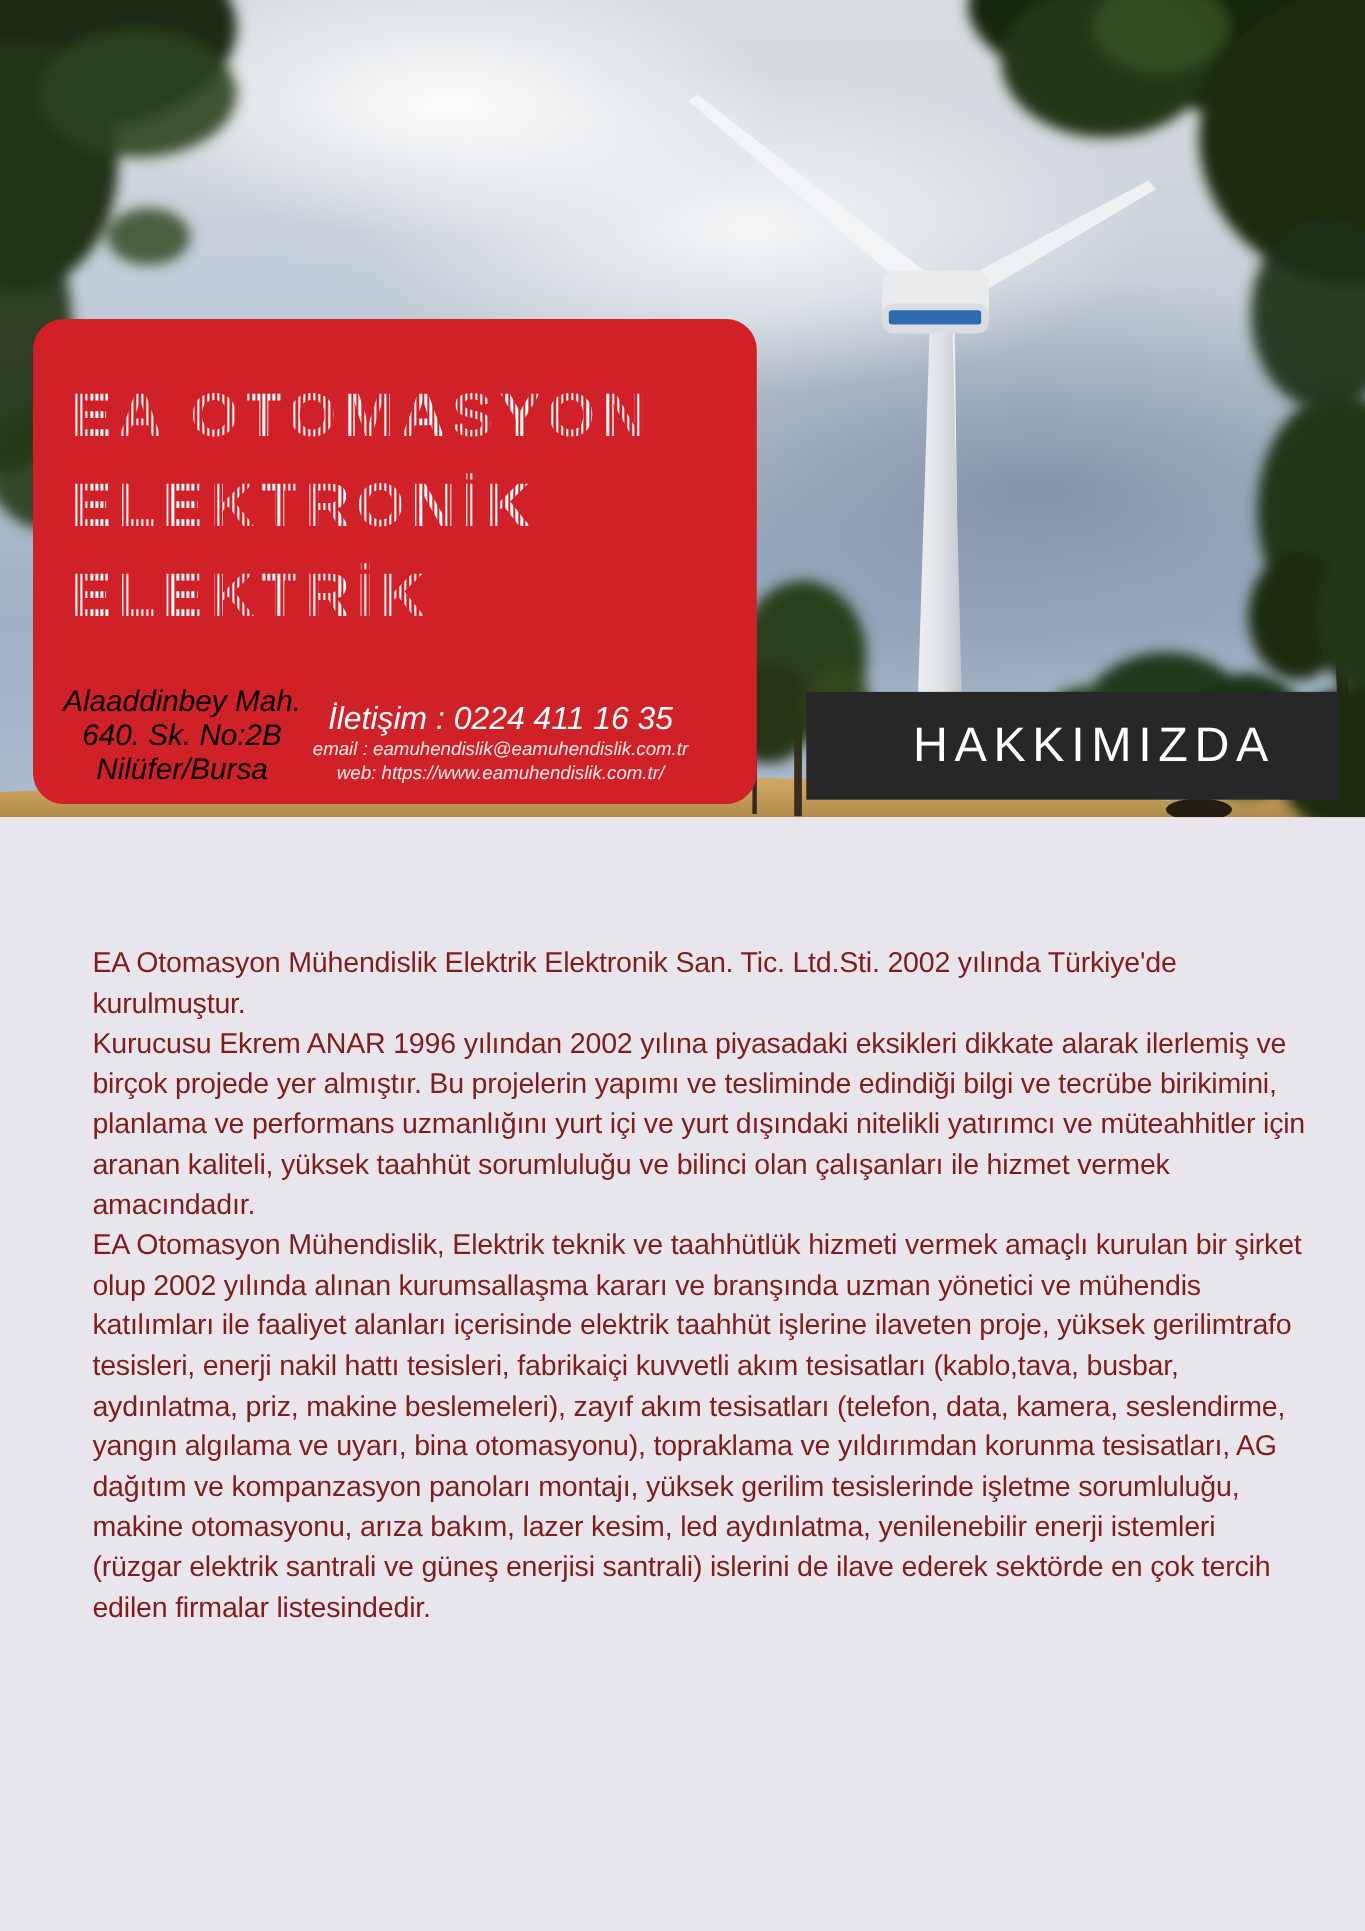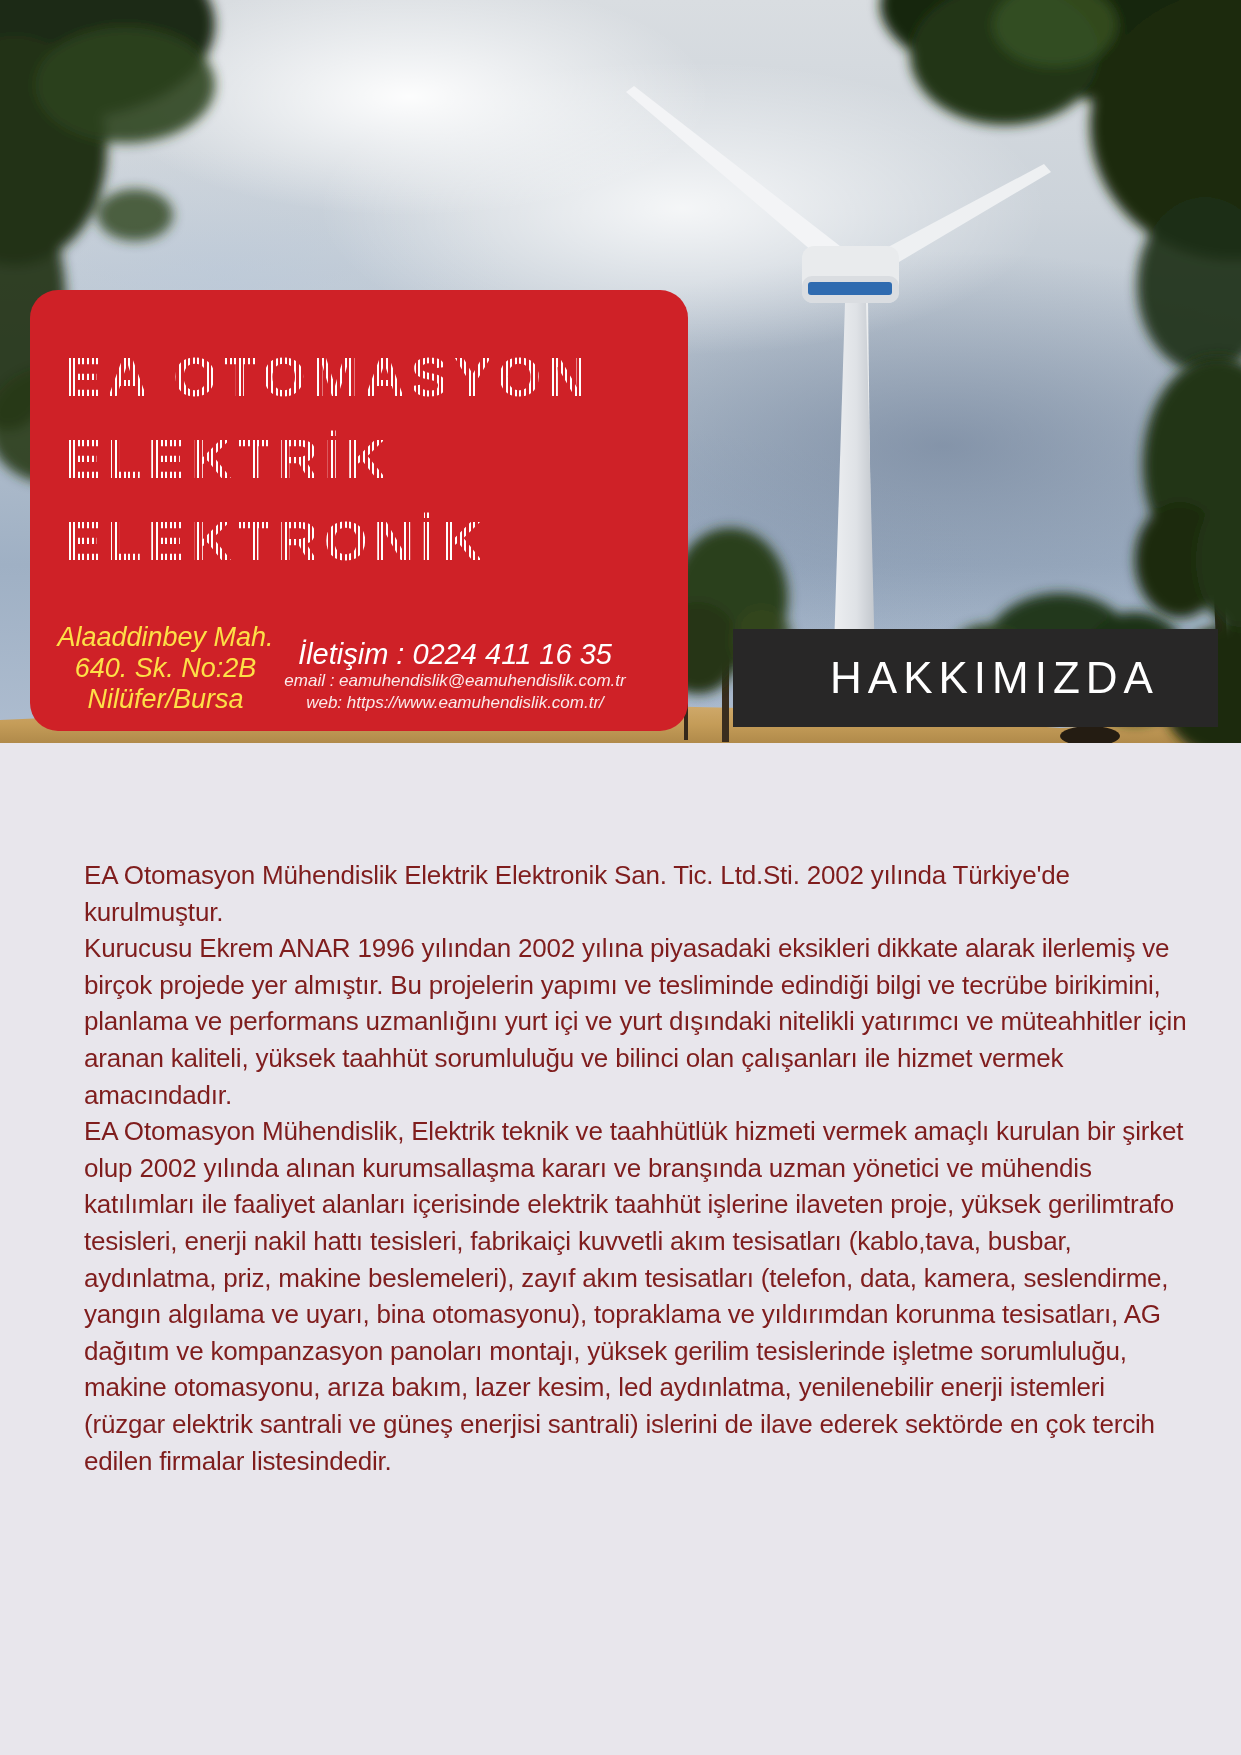--- a/index.html
+++ b/index.html
@@ -21,21 +21,21 @@
   
   .red-card{position:absolute;left:30px;top:290px;width:658px;height:441px;border-radius:28px;background:var(--red);}
   .title{position:absolute;left:34px;top:40px;}
   .title-line{display:block;font-family:"Liberation Sans",sans-serif;font-weight:700;font-size:56px;line-height:70px;letter-spacing:6px;color:#fff;white-space:nowrap;margin-top:12px;}
   @supports ((background-clip: text) or (-webkit-background-clip: text)){
     .title-line{
       background-image:repeating-linear-gradient(90deg,#ffffff 0 2.1px,rgba(255,255,255,0) 2.1px 4.6px);
       -webkit-background-clip:text;background-clip:text;color:transparent;
     }
   }
-  .address{position:absolute;left:18px;top:332px;width:235px;text-align:center;color:#fde047;font-style:italic;font-size:27px;line-height:31px;}
+  .address{position:absolute;left:18px;top:332px;width:235px;text-align:center;color:#000000;font-style:italic;font-size:27px;line-height:31px;}
   .contact{position:absolute;left:250px;top:348px;width:350px;text-align:center;color:#fff;font-style:italic;}
   .contact .phone{font-size:29px;line-height:32px;}
   .contact .small{font-size:17px;line-height:22px;color:#fbeaea;}
 
   
   .label-box{position:absolute;left:733px;top:629px;width:447px;height:98px;background:var(--dark);display:flex;align-items:center;justify-content:center;padding-left:38px;}
   .label-box span{color:#ffffff;font-size:44px;letter-spacing:6px;font-weight:400;font-family:"Liberation Sans",sans-serif;}
 
   
   .about{position:absolute;left:0;top:743px;width:1241px;height:1012px;background:var(--bg);}
@@ -121,22 +121,22 @@
           <ellipse cx="1228" cy="692" rx="68" ry="66" fill="#1d2c11"></ellipse>
         </g>
       </g>
 
       <ellipse cx="1090" cy="736" rx="30" ry="10" fill="#241c12"></ellipse>
     </svg>
 
     <div class="red-card">
       <div class="title">
         <span class="title-line">EA OTOMASYON</span>
+        <span class="title-line">ELEKTRONİK</span>
         <span class="title-line">ELEKTRİK</span>
-        <span class="title-line">ELEKTRONİK</span>
       </div>
       <div class="address">
         <div>Alaaddinbey Mah.</div>
         <div>640. Sk. No:2B</div>
         <div>Nilüfer/Bursa</div>
       </div>
       <div class="contact">
         <div class="phone">İletişim : 0224 411 16 35</div>
         <div class="small">email : eamuhendislik@eamuhendislik.com.tr</div>
         <div class="small">web: https://www.eamuhendislik.com.tr/</div>

